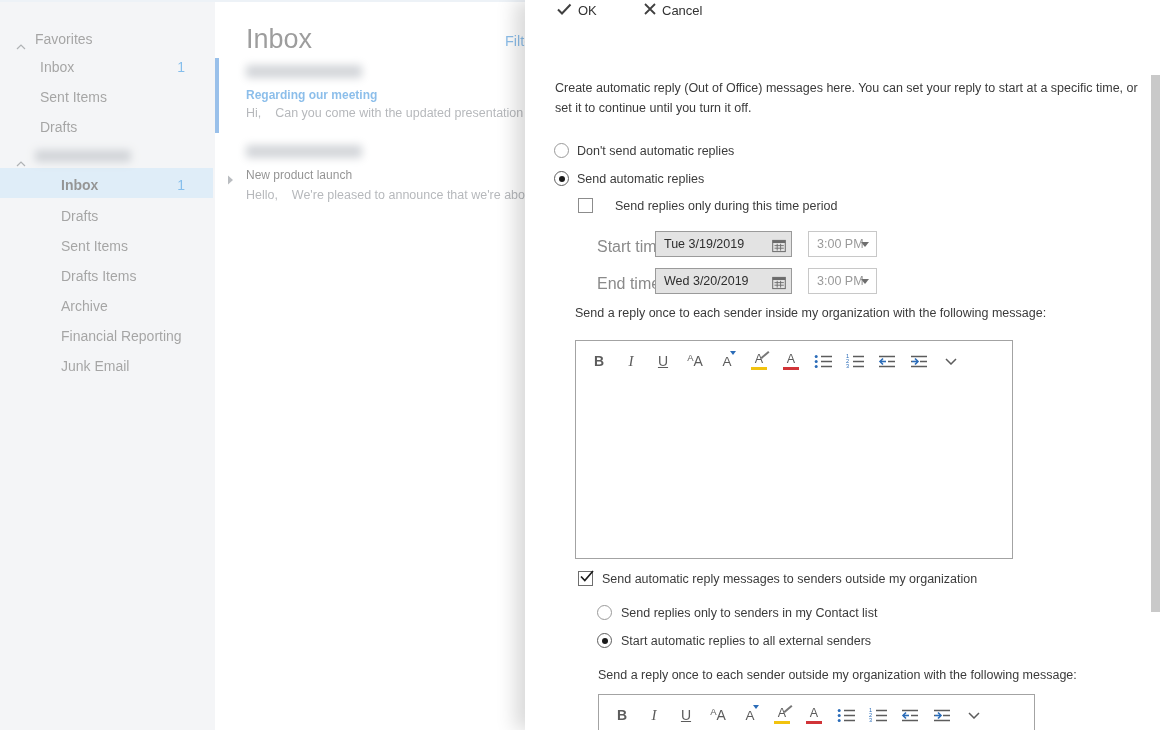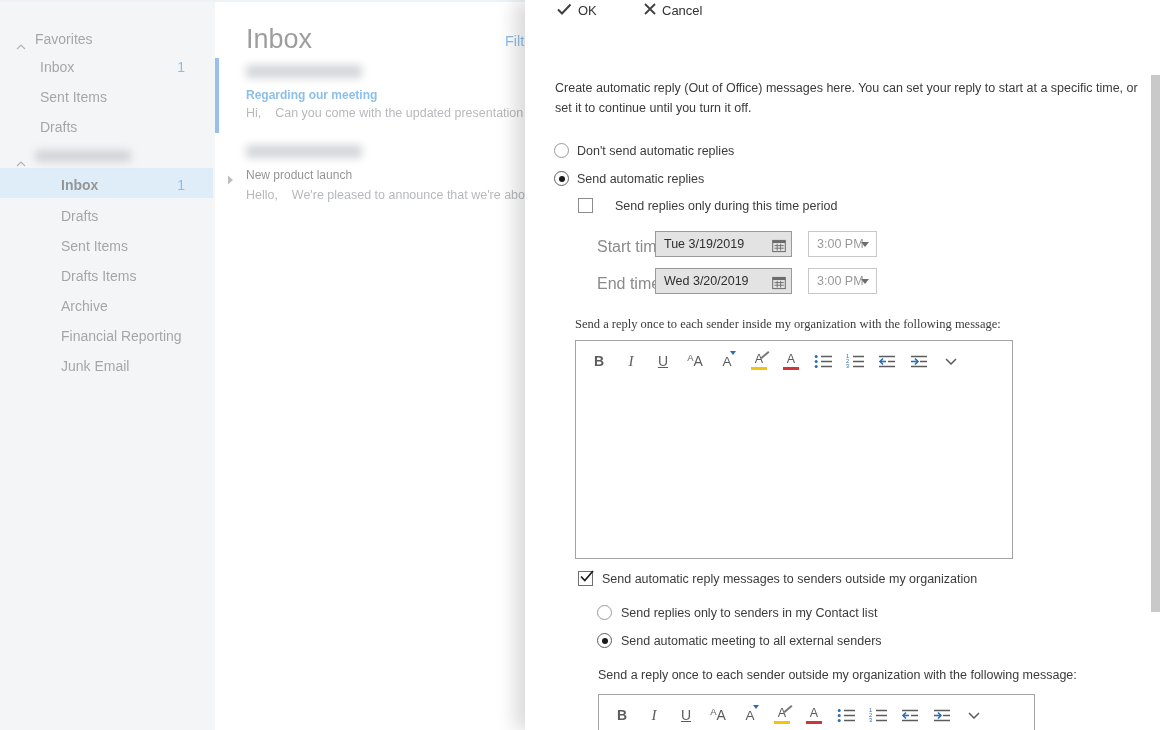--- a/index.html
+++ b/index.html
@@ -215,21 +215,21 @@
             <rect x="0.7" y="1.4" width="12.6" height="2.6" fill="#6b6b6b"></rect>
             <path d="M2.5 6.6H11.8 M2.5 9.2H11.8 M5.2 4.8V11.6 M8.6 4.8V11.6" stroke="#6b6b6b" stroke-width="0.9"></path>
           </svg>
       </span>
     </div>
     <div class="time-field" style="left:283px; top:268px;">
       <span>3:00 PM</span>
       <span class="time-caret"></span>
     </div>
 
-    <span class="ctl-label" style="left:50px; top:317px; cursor:default;font-family:Liberation Serif, serif;">Send a reply once to each sender inside my organization with the following message:</span>
+    <span class="ctl-label" style="left:50px; top:306px; cursor:default;">Send a reply once to each sender inside my organization with the following message:</span>
 
     <div class="rte" style="left:50px; top:340px; width:438px; height:219px;">
       <div class="rte-bar">
         <span class="tbi">
             <span class="b">B</span>
           </span>
         <span class="tbi">
             <span class="i">I</span>
           </span>
         <span class="tbi">
@@ -295,21 +295,21 @@
       <svg style="position:absolute; left:1px; top:-2px;" width="14" height="13" viewBox="0 0 14 13">
           <path d="M1 6.5L4.8 10.5L13 1" stroke="#1b1b1b" stroke-width="1.7" fill="none"></path>
         </svg>
     </span>
     <span class="ctl-label" style="left:77px; top:572px;">Send automatic reply messages to senders outside my organization</span>
 
     <span class="radio" style="left:72px; top:605px;"></span>
     <span class="ctl-label" style="left:96px; top:606px;">Send replies only to senders in my Contact list</span>
 
     <span class="radio checked" style="left:72px; top:633px;"></span>
-    <span class="ctl-label" style="left:96px; top:634px;">Send automatic meeting to all external senders</span>
+    <span class="ctl-label" style="left:96px; top:634px;">Start automatic replies to all external senders</span>
 
     <span class="ctl-label" style="left:73px; top:668px; cursor:default;">Send a reply once to each sender outside my organization with the following message:</span>
 
     <div class="rte" style="left:73px; top:694px; width:437px; height:200px;">
       <div class="rte-bar">
         <span class="tbi">
             <span class="b">B</span>
           </span>
         <span class="tbi">
             <span class="i">I</span>

